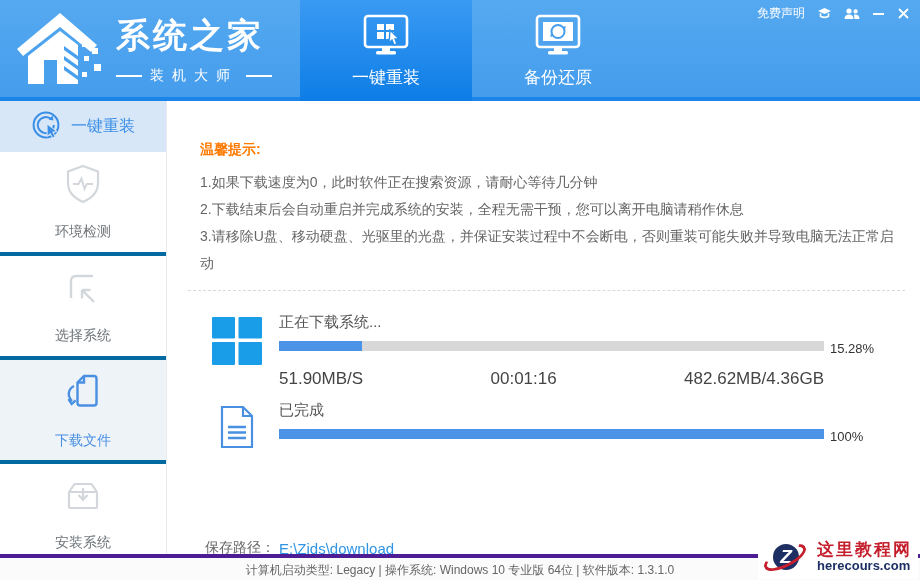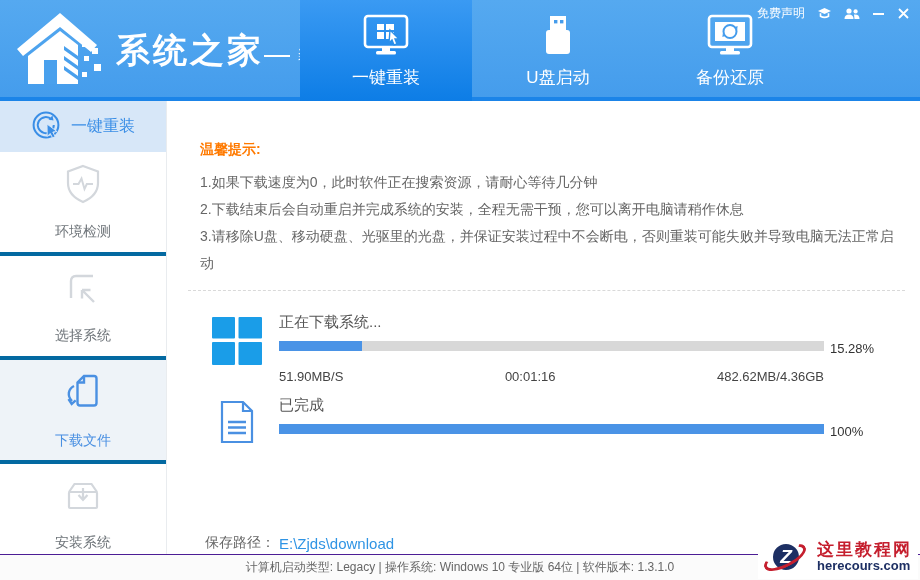--- a/index.html
+++ b/index.html
@@ -5,21 +5,21 @@
   html,body{margin:0;padding:0;}
   body{width:920px;height:580px;position:relative;overflow:hidden;background:#fff;
        font-family:"Liberation Sans","DejaVu Sans",sans-serif;-webkit-font-smoothing:antialiased;}
 
   
   .header{position:absolute;top:0;left:0;width:920px;height:101px;
           background:linear-gradient(180deg,#55a9f0 0%,#449cec 100%);}
   .header::after{content:"";position:absolute;left:0;bottom:0;width:100%;height:4px;
                  background:#1b84e8;}
   .logo{position:absolute;left:14px;top:10px;display:flex;align-items:center;gap:10px;}
-  .logo-text{display:flex;flex-direction:row;color:#fff;}
+  .logo-text{display:flex;flex-direction:column;color:#fff;}
   .logo-title{font-size:34px;font-weight:bold;letter-spacing:3px;line-height:40px;}
   .logo-sub{display:flex;align-items:center;gap:8px;margin-top:12px;}
   .logo-sub .dash{width:26px;height:2px;background:#fff;}
   .logo-sub-text{font-size:14px;letter-spacing:8px;color:#fff;}
 
   .tabs{position:absolute;left:300px;top:0;height:101px;display:flex;z-index:2;}
   .tab{width:172px;height:101px;display:flex;flex-direction:column;align-items:center;
        justify-content:center;gap:8px;color:#fff;font-size:17px;cursor:pointer;}
   .tab.active{background:linear-gradient(180deg,#3a9af3 0%,#0d7de6 100%);}
   .tab .t-icon{height:46px;display:flex;align-items:flex-end;}
@@ -47,28 +47,28 @@
 
   .dl-row{margin:22px 38px 0 46px;display:flex;}
   .dl-icon-col{width:48px;display:flex;justify-content:center;padding-top:4px;}
   .dl-body{flex:1;margin-left:18px;}
   .dl-status{font-size:15px;color:#555;}
   .bar-row{display:flex;align-items:flex-start;margin-top:9px;}
   .track{flex:1;height:10px;background:#d8d8d8;}
   .fill{height:10px;background:#4a93e6;width:0;}
   .pct{width:52px;margin-left:6px;font-size:13px;color:#333;white-space:nowrap;}
   .stats{display:flex;justify-content:space-between;margin-top:13px;
-         width:calc(100% - 58px);font-size:13px;color:#444;}
+         width:calc(100% - 58px);font-size:17px;color:#444;}
 
   .save-row{margin:86px 0 0 38px;font-size:14px;color:#666;display:flex;align-items:center;}
   .save-val{color:#2f94e4;font-size:15px;margin-left:4px;cursor:pointer;}
 
   
   .footer{position:absolute;left:0;bottom:0;width:920px;height:26px;background:#fbfbfb;
-          border-top:1px solid #4c1d95;box-sizing:border-box;text-align:center;
+          border-top:4px solid #4c1d95;box-sizing:border-box;text-align:center;
           font-size:12px;color:#666;line-height:25px;}
 
   
   .wm{position:absolute;right:2px;bottom:1px;height:44px;background:#fff;z-index:5;
       display:flex;align-items:center;gap:7px;padding:0 6px 0 4px;}
   .wm-logo{position:relative;width:48px;height:42px;}
   .wm-circle{position:absolute;left:9px;top:6px;width:30px;height:30px;border-radius:50%;
              background:#1d2f63;color:#fff;font-weight:bold;font-style:italic;font-size:19px;
              display:flex;align-items:center;justify-content:center;border:2px solid #fff;
              box-sizing:border-box;}
@@ -126,31 +126,20 @@
           </g>
           <path d="M28 16 l9 9 -4 0 2 5 -3 1 -2 -5 -3 3 Z" fill="#fff" stroke="#2b8fe8" stroke-width="1.4"></path>
           <rect x="20" y="33" width="8" height="4" fill="#fff"></rect>
           <rect x="14" y="37" width="20" height="3.4" rx="1.5" fill="#fff"></rect>
         </svg>
       </span>
       <span>一键重装</span>
     </div>
     <div class="tab">
       <span class="t-icon">
-        <svg width="44" height="44" viewBox="0 0 44 44">
-          <path d="M14 2 h16 v14 h-16 Z" fill="#fff"></path>
-          <rect x="18" y="6" width="3.4" height="3.4" fill="#449cec"></rect>
-          <rect x="24" y="6" width="3.4" height="3.4" fill="#449cec"></rect>
-          <rect x="10" y="16" width="24" height="24" rx="3" fill="#fff"></rect>
-        </svg>
-      </span>
-      <span>U盘启动</span>
-    </div>
-    <div class="tab">
-      <span class="t-icon">
         <svg width="48" height="44" viewBox="0 0 48 44">
           <rect x="3" y="2" width="42" height="31" rx="3" fill="none" stroke="#fff" stroke-width="2.6"></rect>
           <rect x="9" y="8" width="30" height="19" fill="#fff"></rect>
           <circle cx="24" cy="17.5" r="6.5" fill="none" stroke="#449cec" stroke-width="2"></circle>
           <path d="M29 13 l2.6 -1 -0.4 3.4 Z" fill="#449cec"></path>
           <path d="M19 22 l-2.6 1 0.4 -3.4 Z" fill="#449cec"></path>
           <rect x="20" y="33" width="8" height="4" fill="#fff"></rect>
           <rect x="14" y="37" width="20" height="3.4" rx="1.5" fill="#fff"></rect>
         </svg>
       </span>

